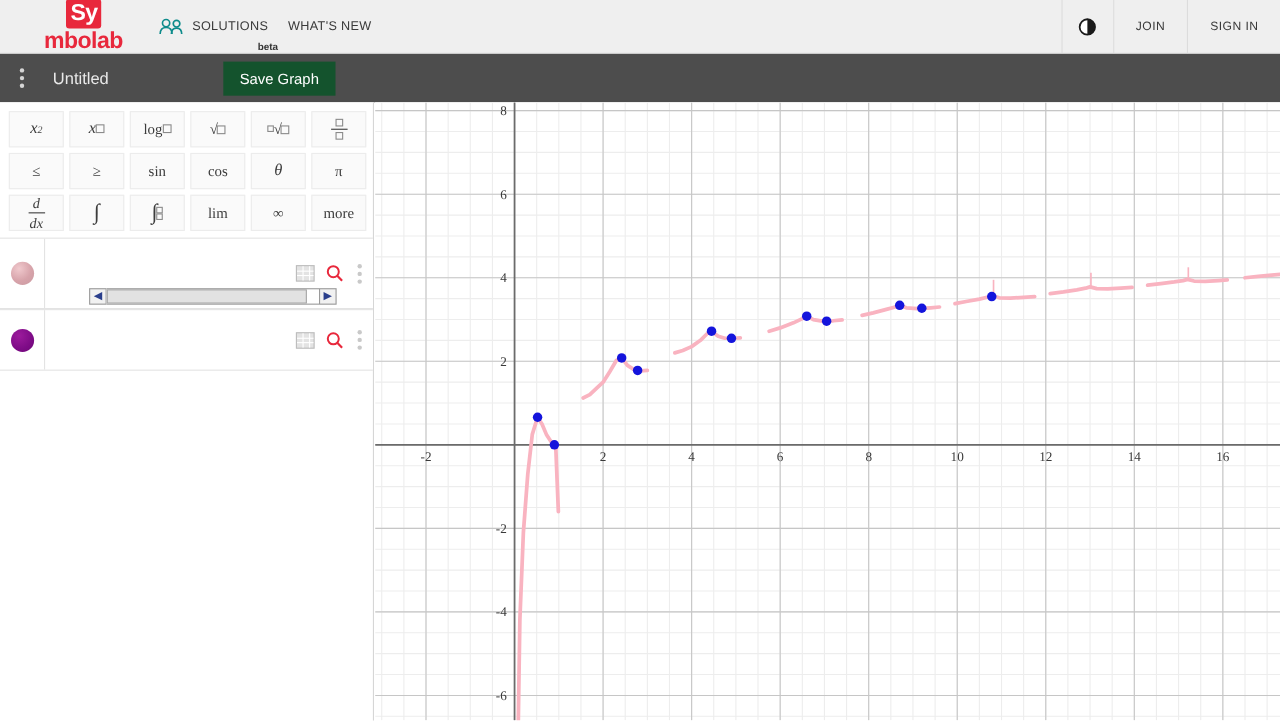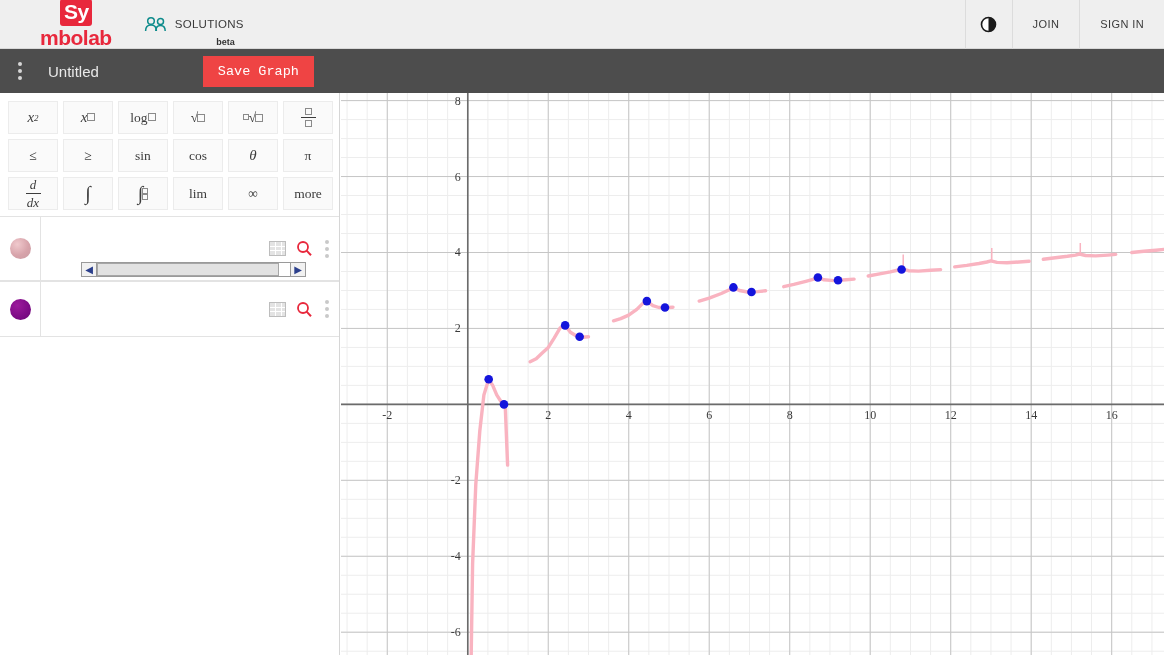--- a/index.html
+++ b/index.html
@@ -22,43 +22,43 @@
   }
   .logo-rest { color: #e8283c; font-weight: bold; font-size: 21px; letter-spacing: -0.5px; }
   .navitem {
     display: flex; align-items: center; gap: 5px; height: 49px;
     padding: 0 9px; font-size: 11.5px; letter-spacing: 0.3px; cursor: pointer;
     color: #3a3a3a; position: relative; white-space: nowrap;
   }
   .navitem.accent { color: #e8283c; }
   .navlabel { font-weight: normal; }
   .beta-tag {
-    position: absolute; bottom: 2px; right: 18px; font-size: 9px;
+    position: absolute; bottom: 2px; right: 0; font-size: 9px;
     color: #333; font-weight: bold; letter-spacing: 0;
   }
   .nav-right { margin-left: auto; display: flex; align-items: center; height: 49px; }
   .nav-sep { width: 1px; height: 49px; background: #dcdcdc; }
   .nav-btn {
     display: flex; align-items: center; justify-content: center;
     height: 55px; padding: 0 20px; font-size: 11px; letter-spacing: 0.4px;
     color: #3a3a3a; cursor: pointer;
   }
   .contrast-wrap { display:flex; align-items:center; justify-content:center; width: 46px; height: 49px; cursor: pointer; }
 
   
   #toolbar {
     position: absolute; left: 0; top: 49px; width: 1164px; height: 44px;
     background: #4d4d4d; display: flex; align-items: center;
   }
   .kebab { width: 28px; display: flex; flex-direction: column; align-items: center; gap: 3px; margin-left: 6px; cursor: pointer; }
   .kebab i { width: 4px; height: 4px; border-radius: 50%; background: #d6d6d6; display: block; }
   #graph-title { color: #e9e9e9; font-size: 15px; margin-left: 14px; cursor: text; }
   #save-graph {
-    margin-left: 104px; background: #ef4444; color: #fff; border: none;
-    font-family: Liberation Mono, monospace; font-size: 13.5px;
+    margin-left: 104px; background: #14532d; color: #fff; border: none;
+    font-family: Liberation Sans, sans-serif; font-size: 13.5px;
     padding: 8px 15px; cursor: pointer;
   }
 
   
   #leftpanel {
     position: absolute; left: 0; top: 93px; width: 340px; height: 562px;
     background: #fff; border-right: 1px solid #d6d6d6;
   }
   #keypad {
     display: grid; grid-template-columns: repeat(6, 1fr);
@@ -133,20 +133,23 @@
       <circle cx="8" cy="6" r="3.3" fill="none" stroke="#0d8b8b" stroke-width="1.5"></circle>
       <path d="M2.6,16 C2.6,11.8 4.9,10 8,10 C11.1,10 13.4,11.8 13.4,16" fill="none" stroke="#0d8b8b" stroke-width="1.5"></path>
       <circle cx="17.5" cy="6.5" r="3" fill="none" stroke="#0d8b8b" stroke-width="1.5"></circle>
       <path d="M12.8,16 C12.8,12 14.8,10.5 17.5,10.5 C20.2,10.5 22.2,12 22.2,16" fill="none" stroke="#0d8b8b" stroke-width="1.5"></path>
     </svg>
     <span class="navlabel">SOLUTIONS</span>
     <span class="beta-tag">beta</span>
   </div>
 
 
+  <div class="navitem">
+    <span class="navlabel">WHAT'S NEW</span>
+  </div>
 
   <div class="nav-right">
     <div class="nav-sep"></div>
     <div class="contrast-wrap">
       <svg width="17" height="17" viewBox="0 0 17 17">
         <circle cx="8.5" cy="8.5" r="7" fill="#fff" stroke="#1a1a1a" stroke-width="1.6"></circle>
         <path d="M8.5,1.5 A7,7 0 0,1 8.5,15.5 Z" fill="#1a1a1a"></path>
       </svg>
     </div>
     <div class="nav-sep"></div>

